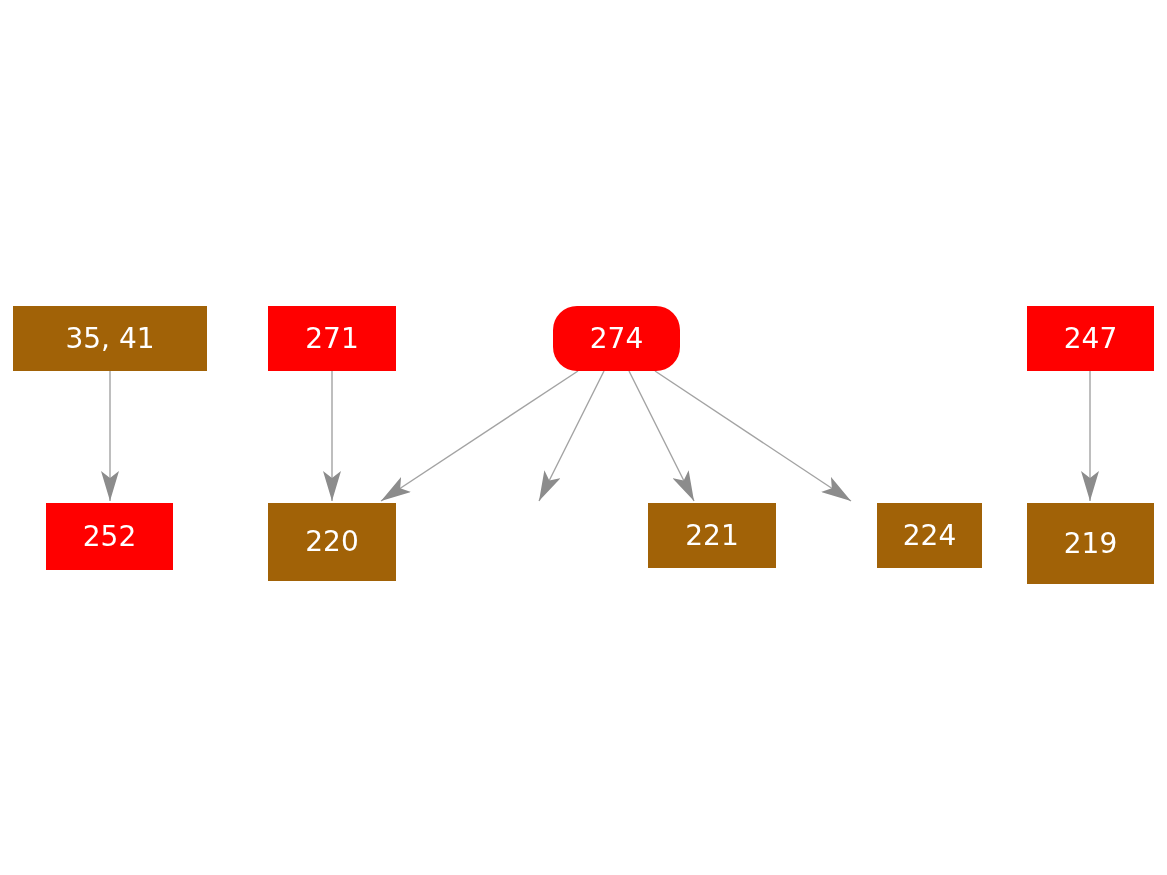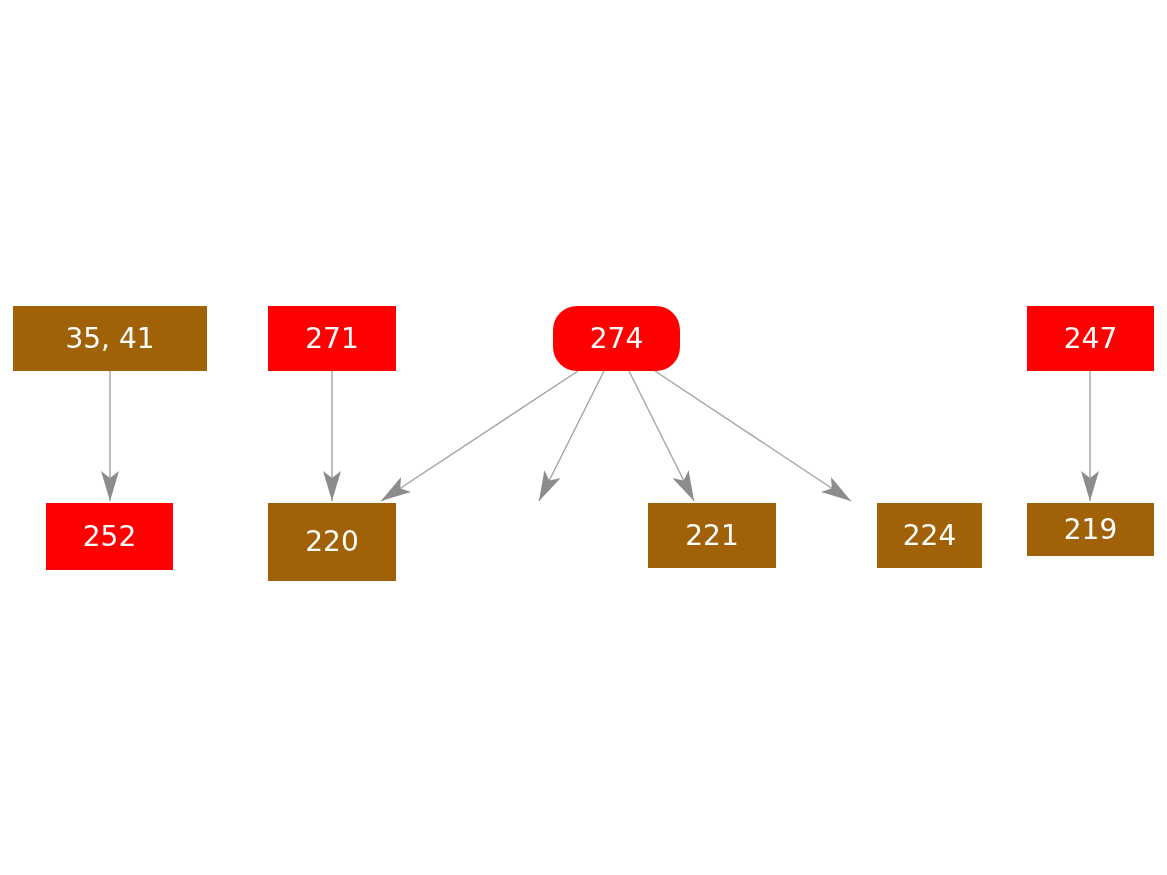--- a/index.html
+++ b/index.html
@@ -40,21 +40,21 @@
   
   #node-35-41 { left: 13px;   top: 306px; width: 194px; height: 65px; }
   #node-271   { left: 268px;  top: 306px; width: 128px; height: 65px; }
   #node-274   { left: 553px;  top: 306px; width: 127px; height: 65px; border-radius: 24px; }
   #node-247   { left: 1027px; top: 306px; width: 127px; height: 65px; text-align: right; }
   #node-252   { left: 46px;   top: 503px; width: 127px; height: 67px; }
   #node-220   { left: 268px;  top: 503px; width: 128px; height: 78px; }
   #node-185   { left: 459px;  top: 503px; width: 127px; height: 65px; }
   #node-221   { left: 648px;  top: 503px; width: 128px; height: 65px; text-align: right; }
   #node-224   { left: 837px;  top: 503px; width: 105px; height: 65px; margin-left: 40px; }
-  #node-219   { left: 1027px; top: 503px; width: 127px; height: 53px; }
+  #node-219   { left: 1027px; top: 503px; width: 127px; height: 81px; }
 
   .edge {
     stroke: #a3a3a3;
     stroke-width: 1.4;
     fill: none;
   }
 </style>
 </head>
 <body>
 

